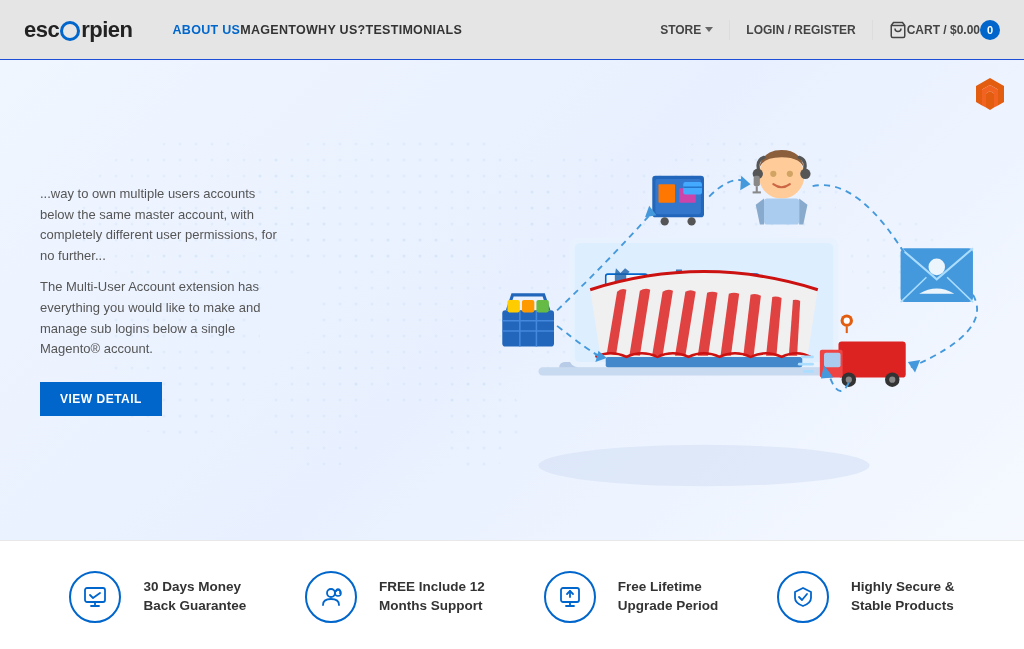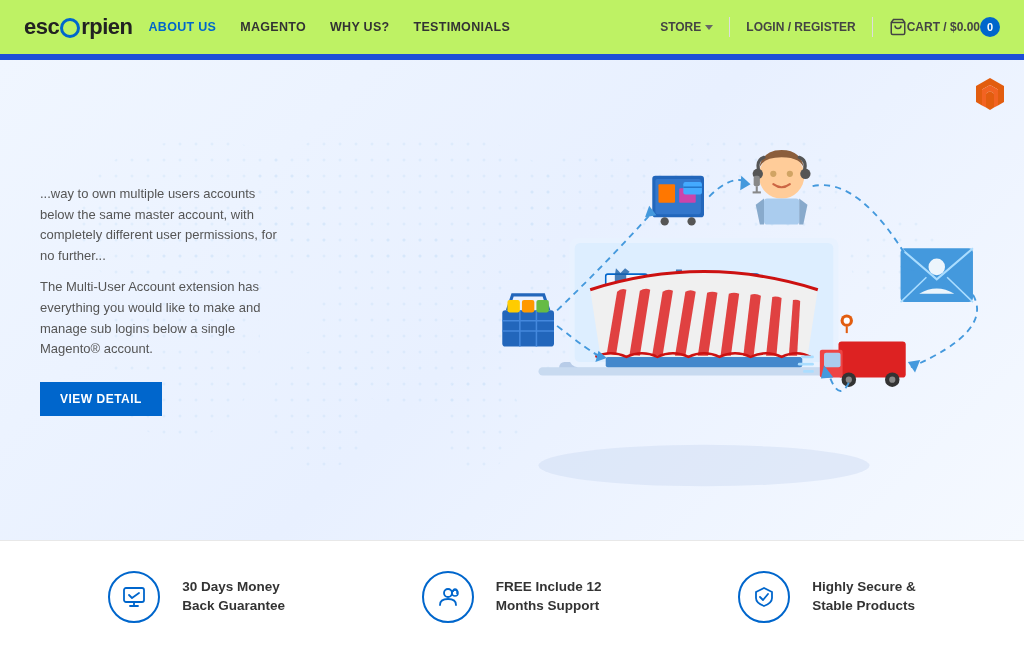--- a/index.html
+++ b/index.html
@@ -5,22 +5,22 @@
     * { margin: 0; padding: 0; box-sizing: border-box; }
     body { font-family: 'Segoe UI', Arial, sans-serif; background: #fff; width: 1024px; overflow-x: hidden; }
 
     
     .header {
       display: flex;
       align-items: center;
       justify-content: space-between;
       padding: 0 24px;
       height: 60px;
-      border-bottom: 6px solid #1d4ed8;
-      background: #bef264;
+      border-bottom: 1px solid #1d4ed8;
+      background: #e5e5e5;
     }
     .logo {
       display: flex;
       align-items: center;
       font-size: 22px;
       font-weight: 700;
       color: #222;
       letter-spacing: -0.5px;
     }
     .logo .logo-o {
@@ -29,22 +29,21 @@
       height: 20px;
       border-radius: 50%;
       border: 3px solid #0066cc;
       position: relative;
       top: 1px;
       margin: 0 1px;
     }
     .nav {
       display: flex;
       align-items: center;
-      gap: 24px;
-      margin-left: 16px;
+      margin-left: 40px;
     }
     .nav a {
       text-decoration: none;
       font-size: 12.5px;
       font-weight: 700;
       color: #333;
       letter-spacing: 0.3px;
     }
     .nav a.active {
       color: #0066cc;
@@ -468,20 +467,35 @@
         <path d="M17,7 Q17,4 19,4 Q21,4 21,6" stroke="#0066cc" stroke-width="1.5" fill="none"></path>
         <line x1="21" y1="6" x2="21" y2="9" stroke="#0066cc" stroke-width="1.5"></line>
       </svg>
     </div>
     <div class="feature-text">
       <div>FREE Include 12</div>
       <div>Months Support</div>
     </div>
   </div>
 
+  <div class="feature-item">
+    <div class="feature-icon-circle">
+      <svg viewBox="0 0 24 24" xmlns="http://www.w3.org/2000/svg" width="26" height="26">
+        <rect x="3" y="3" width="18" height="14" rx="2" stroke="#0066cc" stroke-width="1.8" fill="none"></rect>
+        <line x1="8" y1="21" x2="16" y2="21" stroke="#0066cc" stroke-width="1.8" stroke-linecap="round"></line>
+        <line x1="12" y1="17" x2="12" y2="21" stroke="#0066cc" stroke-width="1.8" stroke-linecap="round"></line>
+        <path d="M12,12 L12,6" stroke="#0066cc" stroke-width="1.8" stroke-linecap="round"></path>
+        <path d="M9,9 L12,6 L15,9" stroke="#0066cc" stroke-width="1.8" fill="none" stroke-linecap="round" stroke-linejoin="round"></path>
+      </svg>
+    </div>
+    <div class="feature-text">
+      <div>Free Lifetime</div>
+      <div>Upgrade Period</div>
+    </div>
+  </div>
 
   <div class="feature-item">
     <div class="feature-icon-circle">
       <svg viewBox="0 0 24 24" xmlns="http://www.w3.org/2000/svg" width="26" height="26">
         <path d="M12,3 L4,7 L4,13 Q4,18 12,21 Q20,18 20,13 L20,7 Z" stroke="#0066cc" stroke-width="1.8" fill="none"></path>
         <path d="M8,12 L11,15 L16,9" stroke="#0066cc" stroke-width="1.8" fill="none" stroke-linecap="round" stroke-linejoin="round"></path>
       </svg>
     </div>
     <div class="feature-text">
       <div>Highly Secure &amp;</div>

